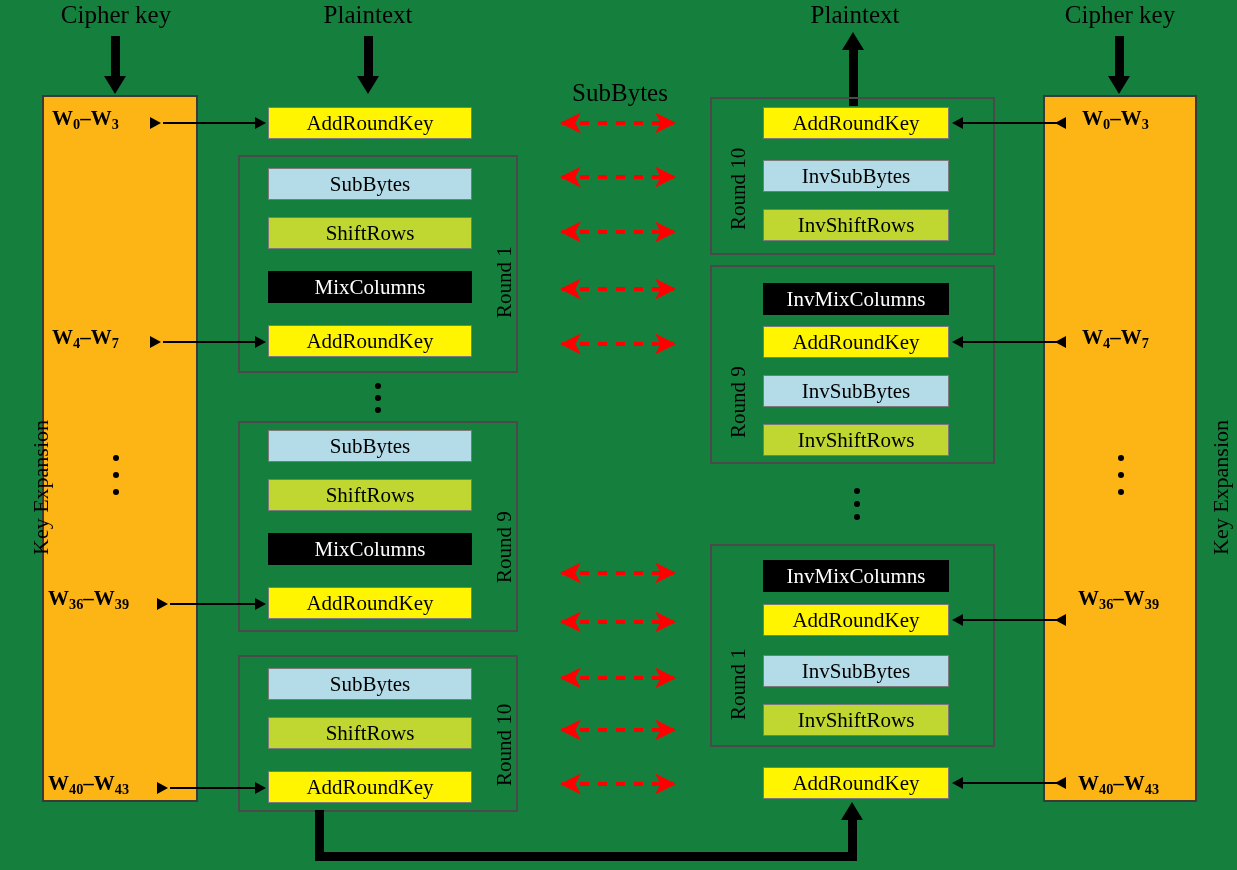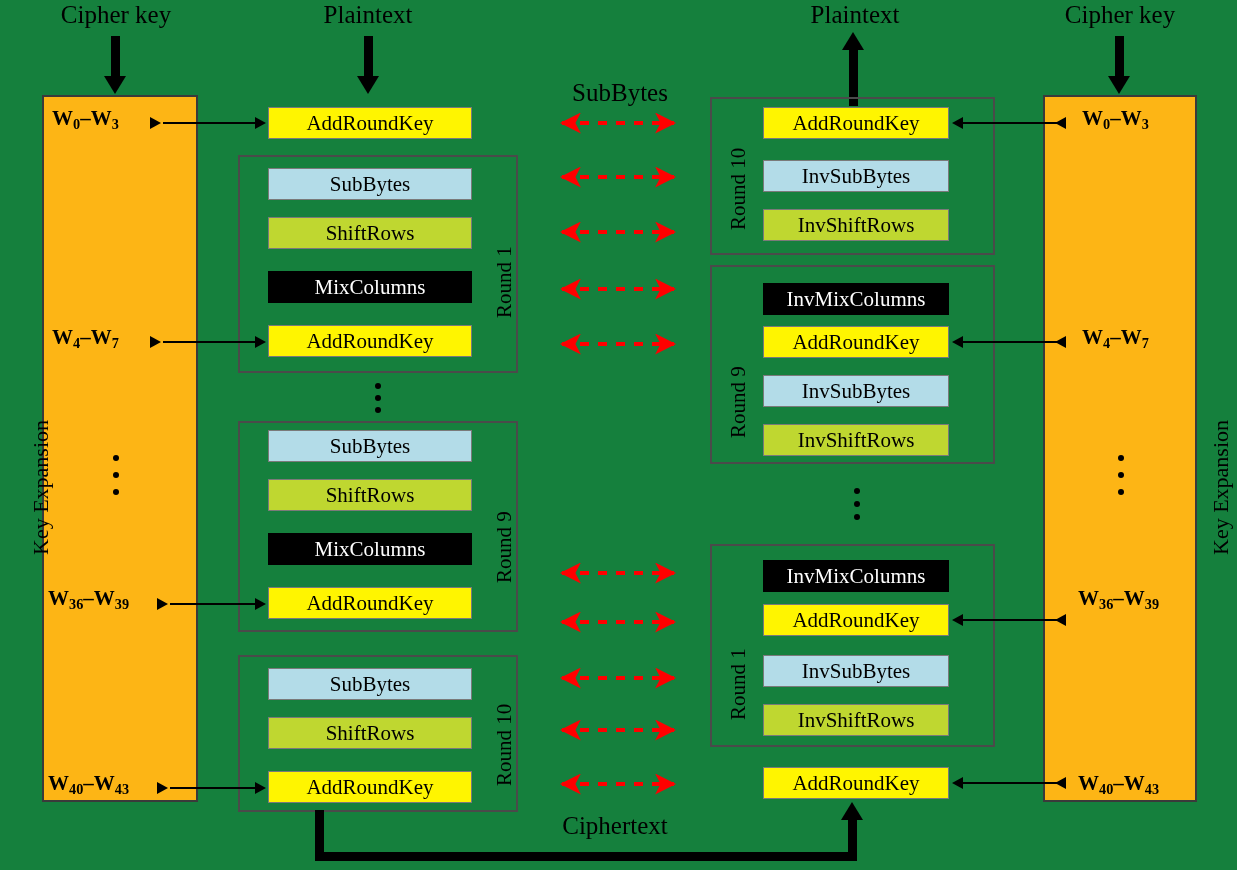--- a/index.html
+++ b/index.html
@@ -313,15 +313,14 @@
     </g>
   </svg>
 
   <div class="abs thickline-v" style="left:315px; top:810px; height:46px;"></div>
 
   <div class="abs thickline-h" style="left:315px; top:852px; width:542px;"></div>
 
   <div class="abs thickline-v" style="left:848px; top:818px; height:38px;"></div>
   <div class="abs thick-up-head" style="left:841px; top:802px;"></div>
 
-  <div class="abs caption" style="left:505px; top:813px; width:220px;">Ciphertext</div>
 
 </div>
 
 </body></html>

